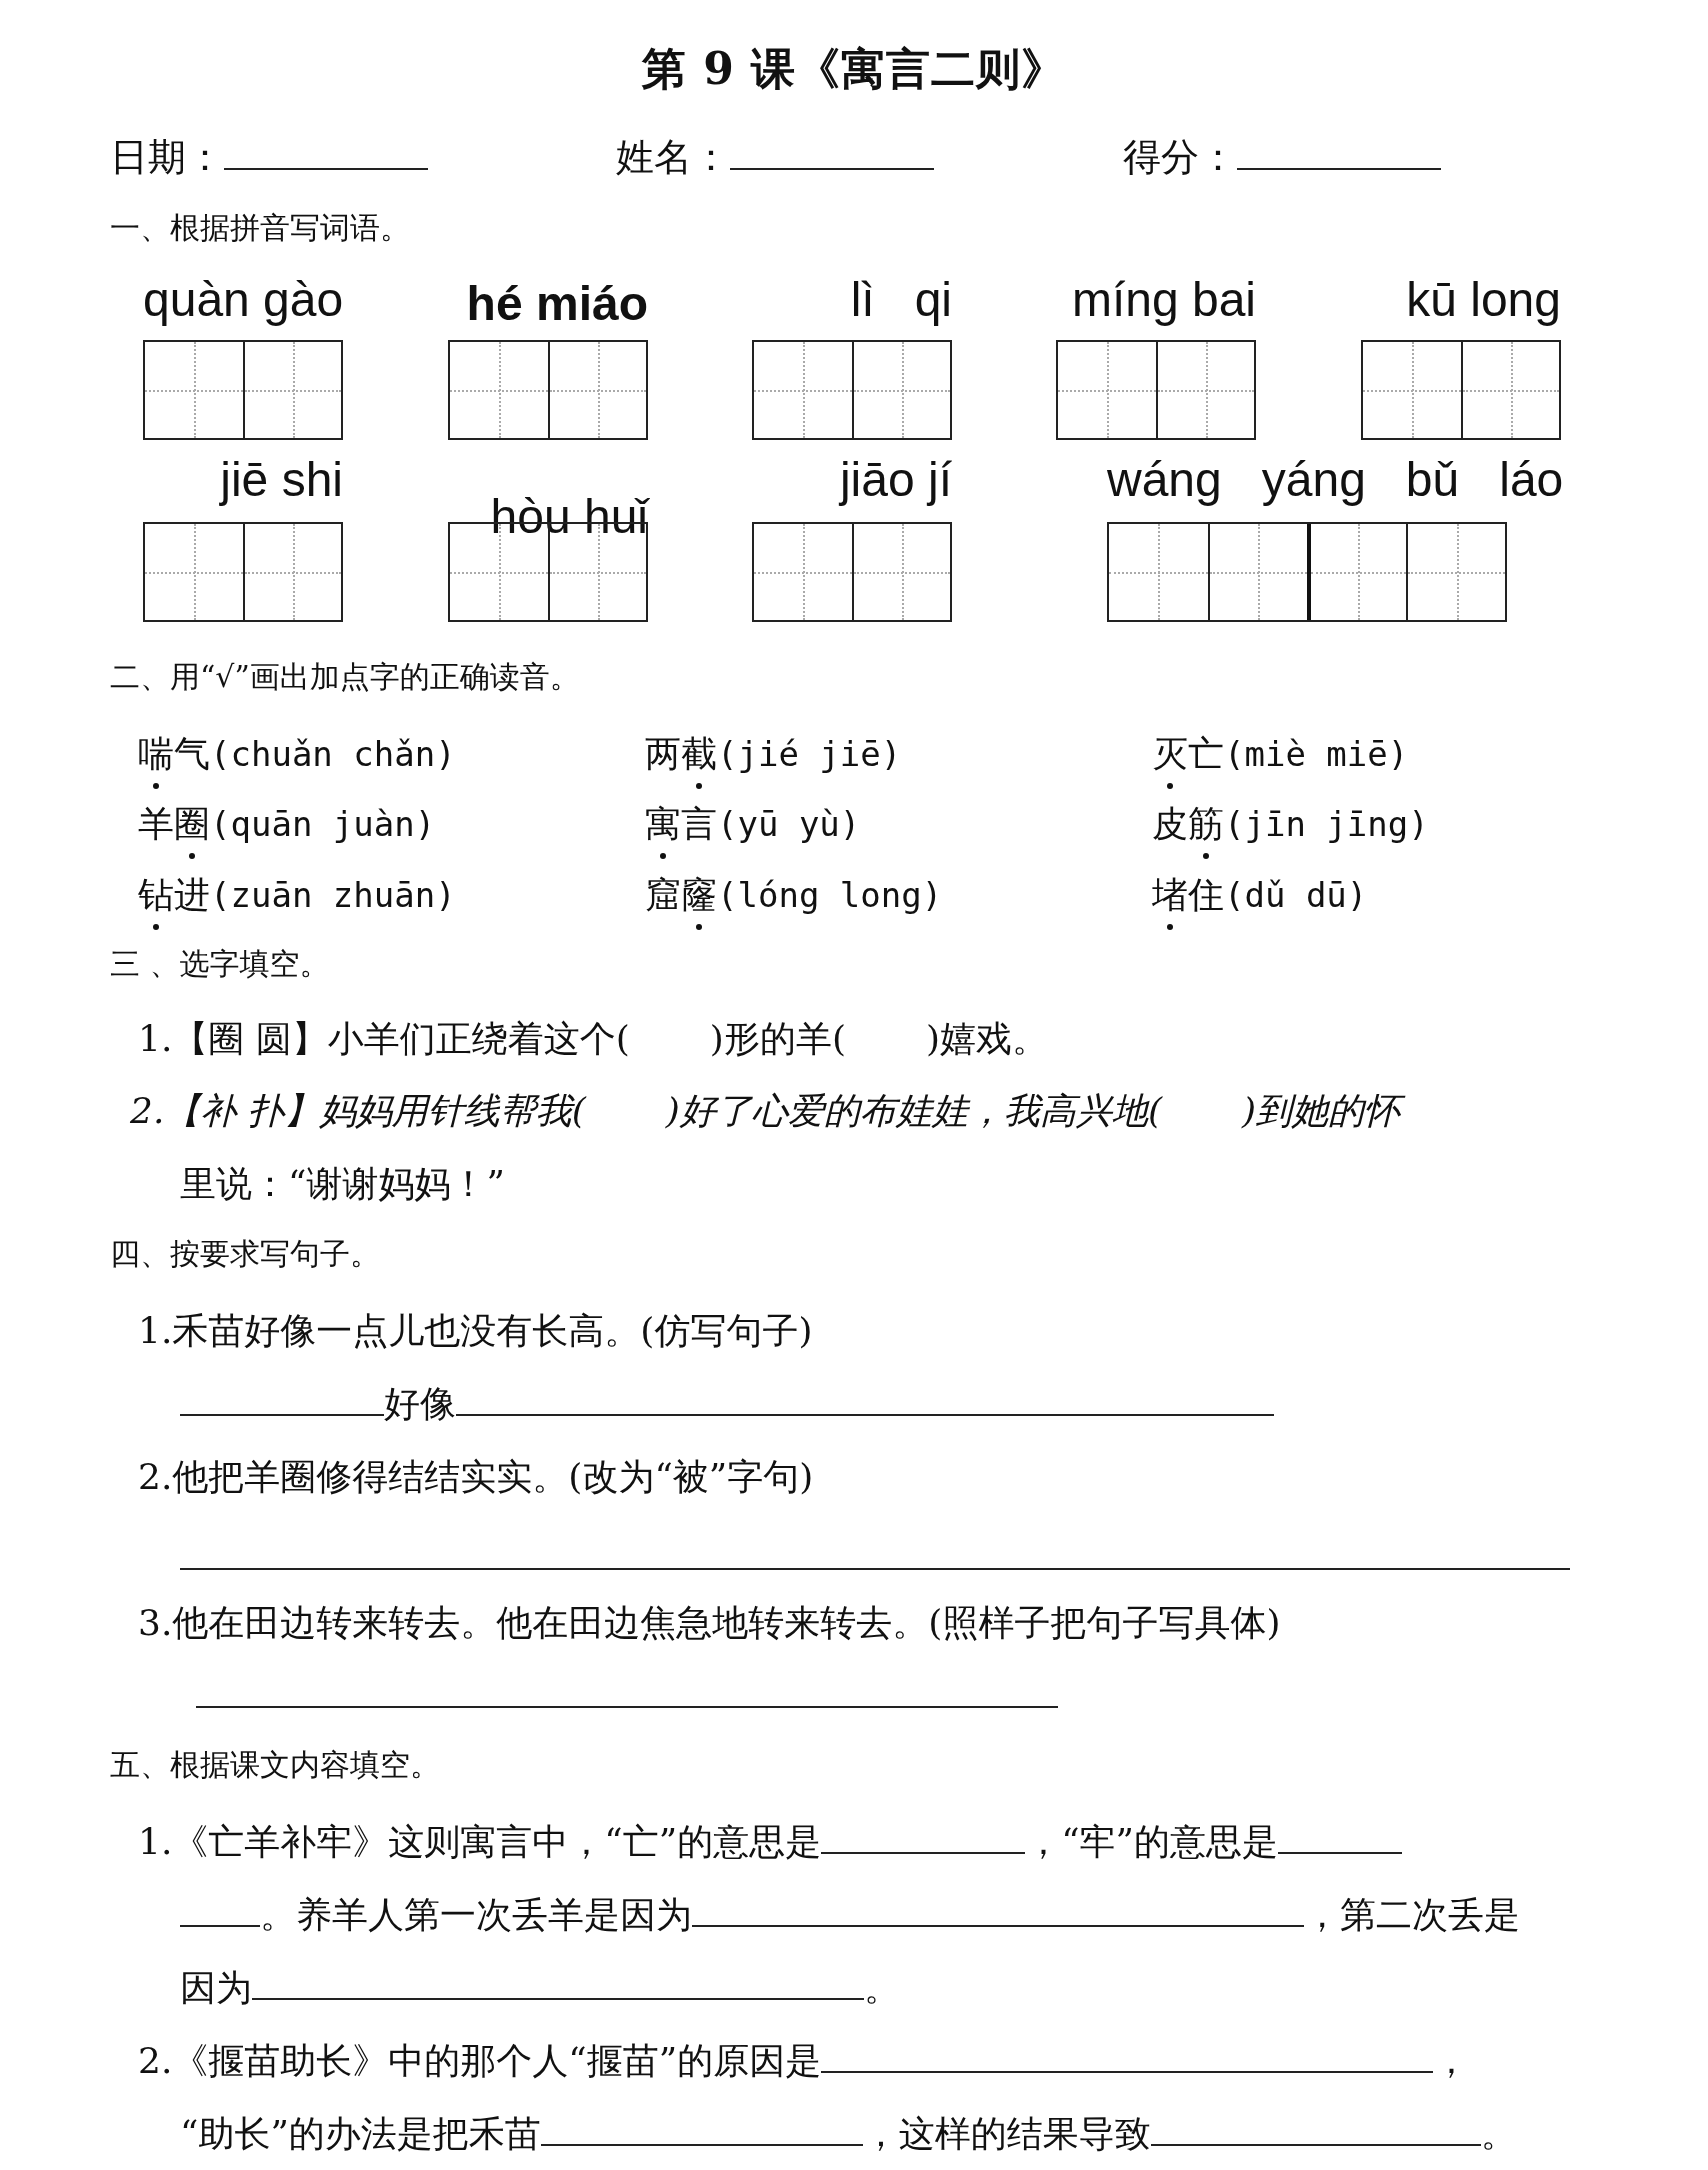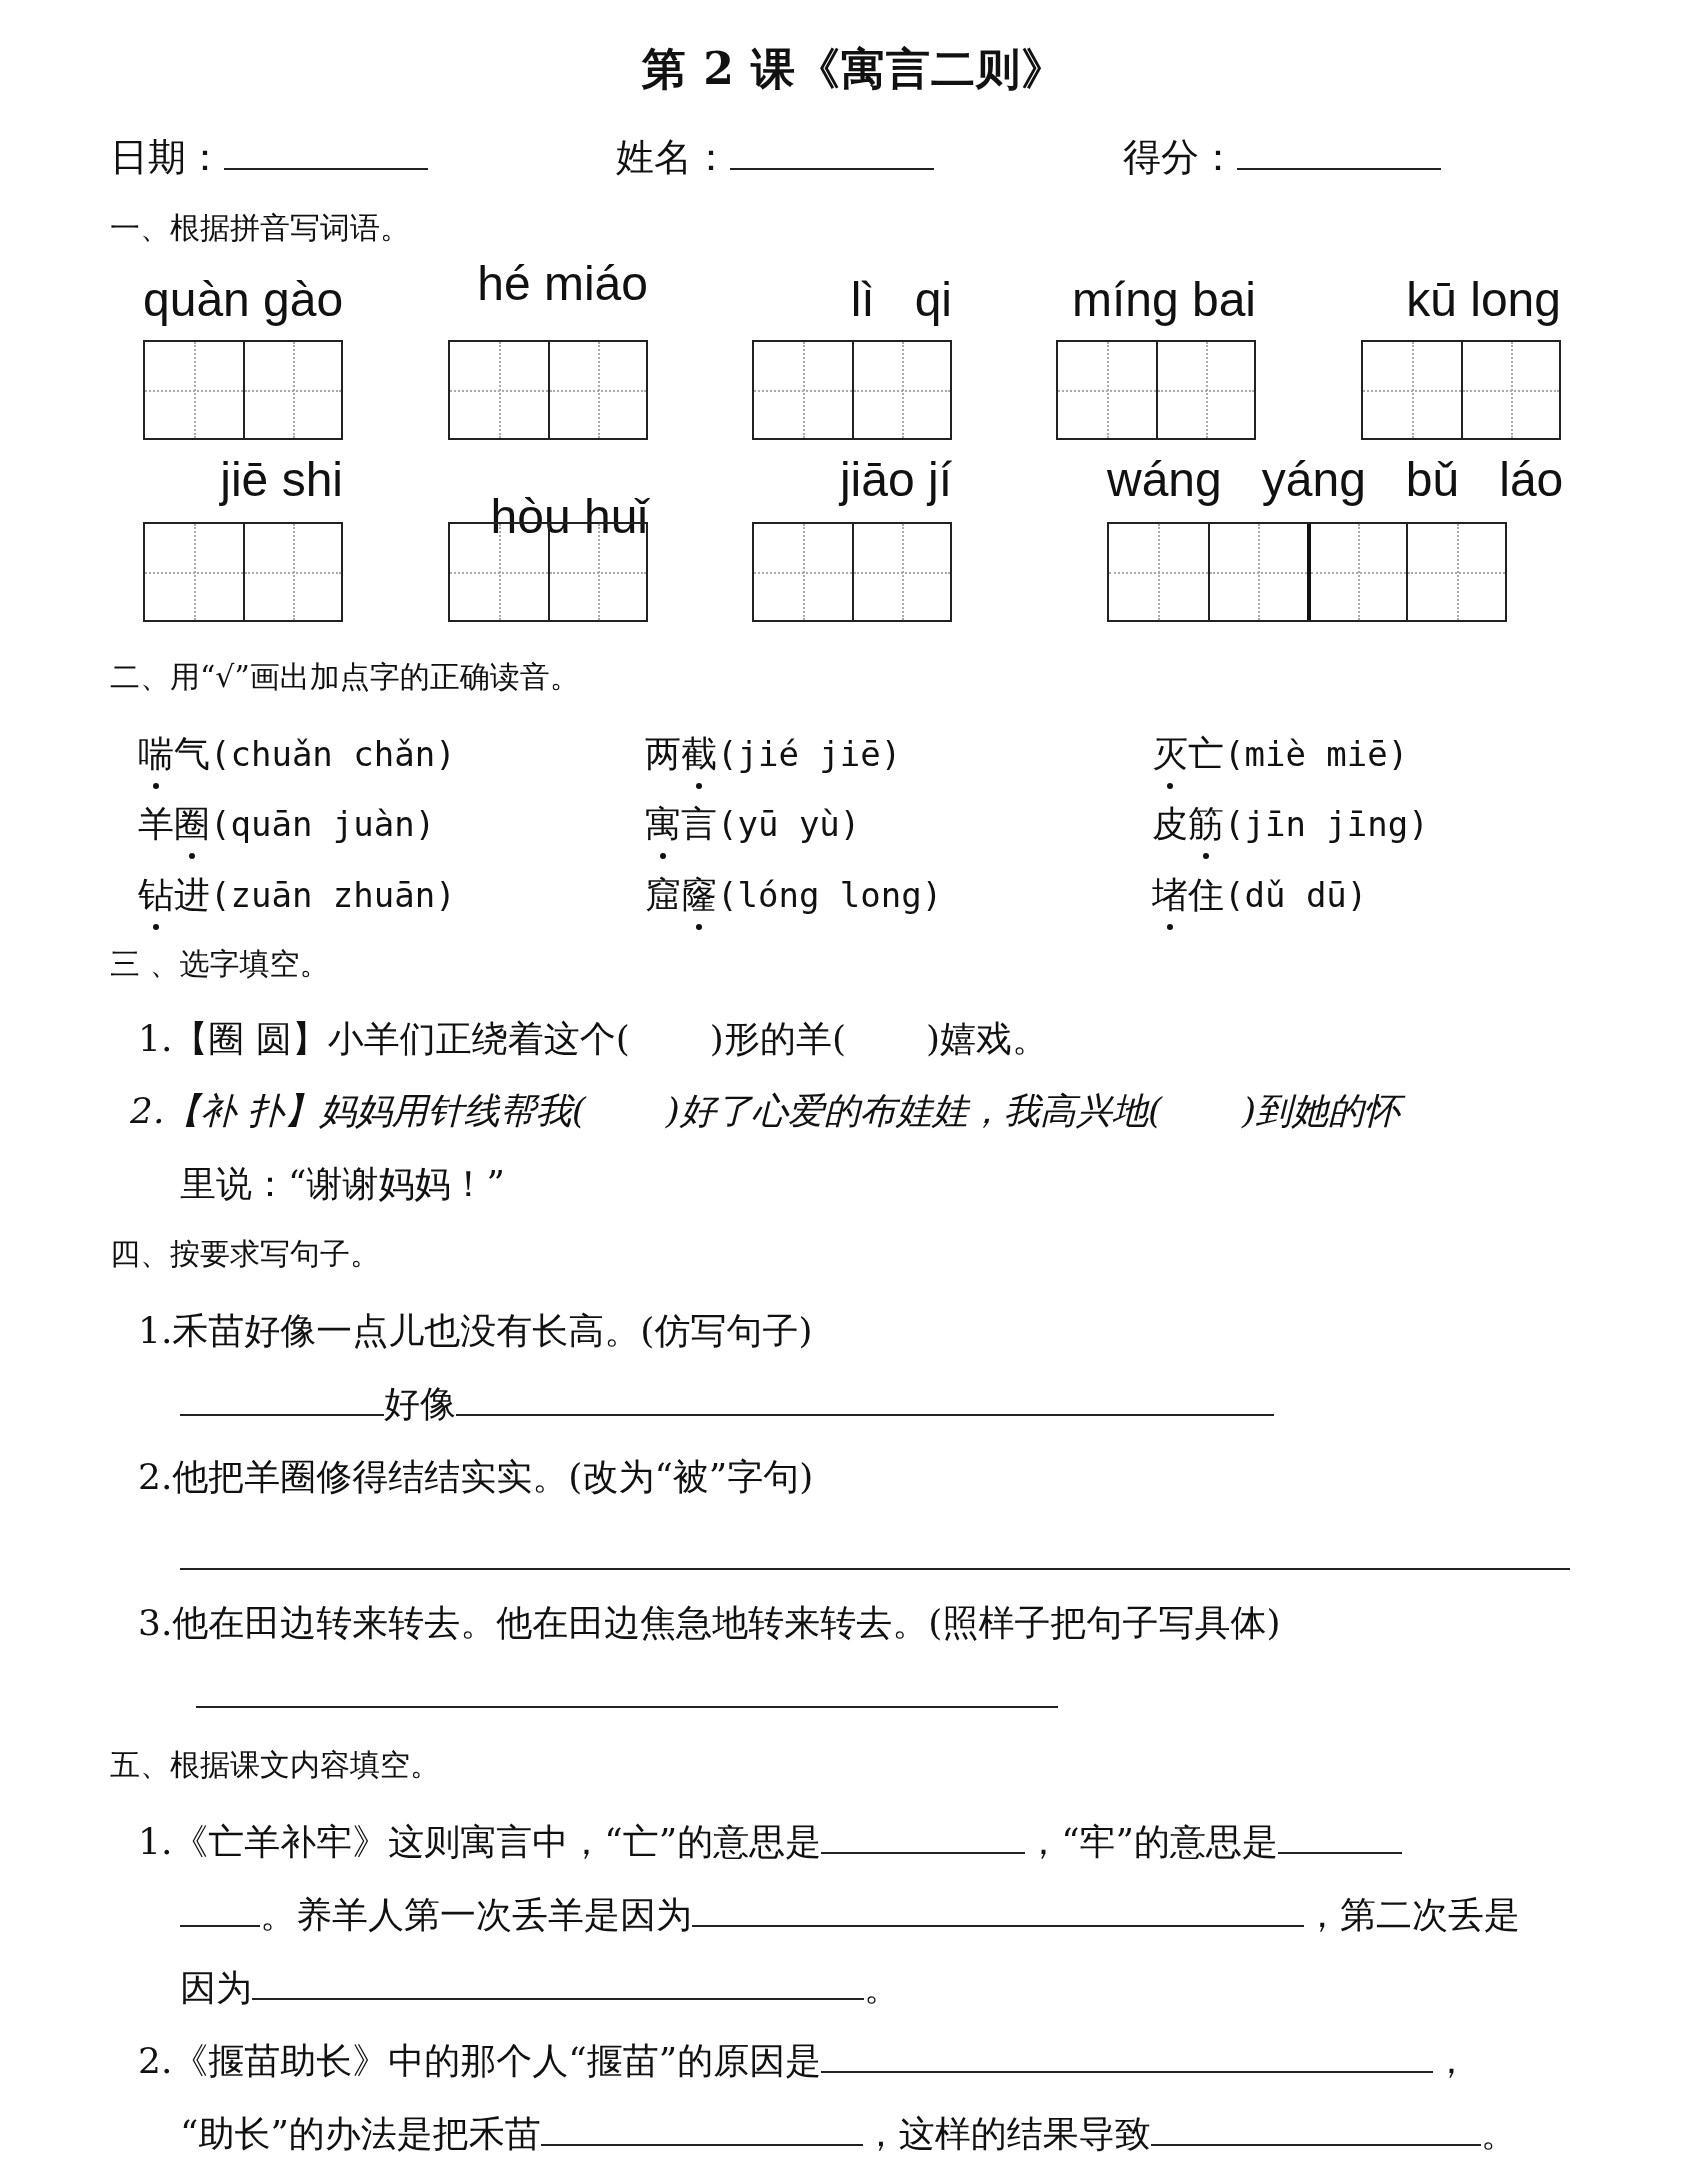--- a/index.html
+++ b/index.html
@@ -21,41 +21,41 @@
   .item .pin{font-family:"DejaVu Sans Mono","Liberation Mono",monospace;font-size:34px;}
   .dot{position:relative;display:inline-block;}
   .dot::after{content:"";position:absolute;left:50%;bottom:-10px;width:6px;height:6px;margin-left:-3px;border-radius:50%;background:#111;}
   .line{font-size:36px;}
   .ul{display:inline-block;border-bottom:2px solid #222;height:34px;vertical-align:baseline;}
   .rule{position:absolute;border-top:2.5px solid #222;}
 </style>
 </head>
 <body>
 
-<div class="abs title">第 2 课《寓言二则》</div>
+<div class="abs title">第 9 课《寓言二则》</div>
 
 <div class="abs hdr" style="left:110px;">
   <span>日期：</span><span class="blank" style="width:204px;"></span>
 </div>
 <div class="abs hdr" style="left:616px;">
   <span>姓名：</span><span class="blank" style="width:204px;"></span>
 </div>
 <div class="abs hdr" style="left:1123px;">
   <span>得分：</span><span class="blank" style="width:204px;"></span>
 </div>
 
 <div class="abs sec" style="top:208px;">一、根据拼音写词语。</div>
 
 <div id="s1">
     <div class="abs py" style="left: 143px; top: 272px; width: 200px; white-space: pre;">quàn gào</div>
     <div class="grid" style="left: 143px; top: 340px; width: 200px; height: 100px;">
       <div class="cell"></div>
       <div class="cell"></div>
     </div>
-    <div class="abs py" style="left: 448px; top: 256px; width: 200px; white-space: pre;">hé miáo</div>
+    <div class="abs py" style="left: 448px; top: 276px; width: 200px; white-space: pre; font-weight: bold;">hé miáo</div>
     <div class="grid" style="left: 448px; top: 340px; width: 200px; height: 100px;">
       <div class="cell"></div>
       <div class="cell"></div>
     </div>
     <div class="abs py" style="left: 752px; top: 272px; width: 200px; white-space: pre;">lì   qi</div>
     <div class="grid" style="left: 752px; top: 340px; width: 200px; height: 100px;">
       <div class="cell"></div>
       <div class="cell"></div>
     </div>
     <div class="abs py" style="left: 1056px; top: 272px; width: 200px; white-space: pre;">míng bai</div>

